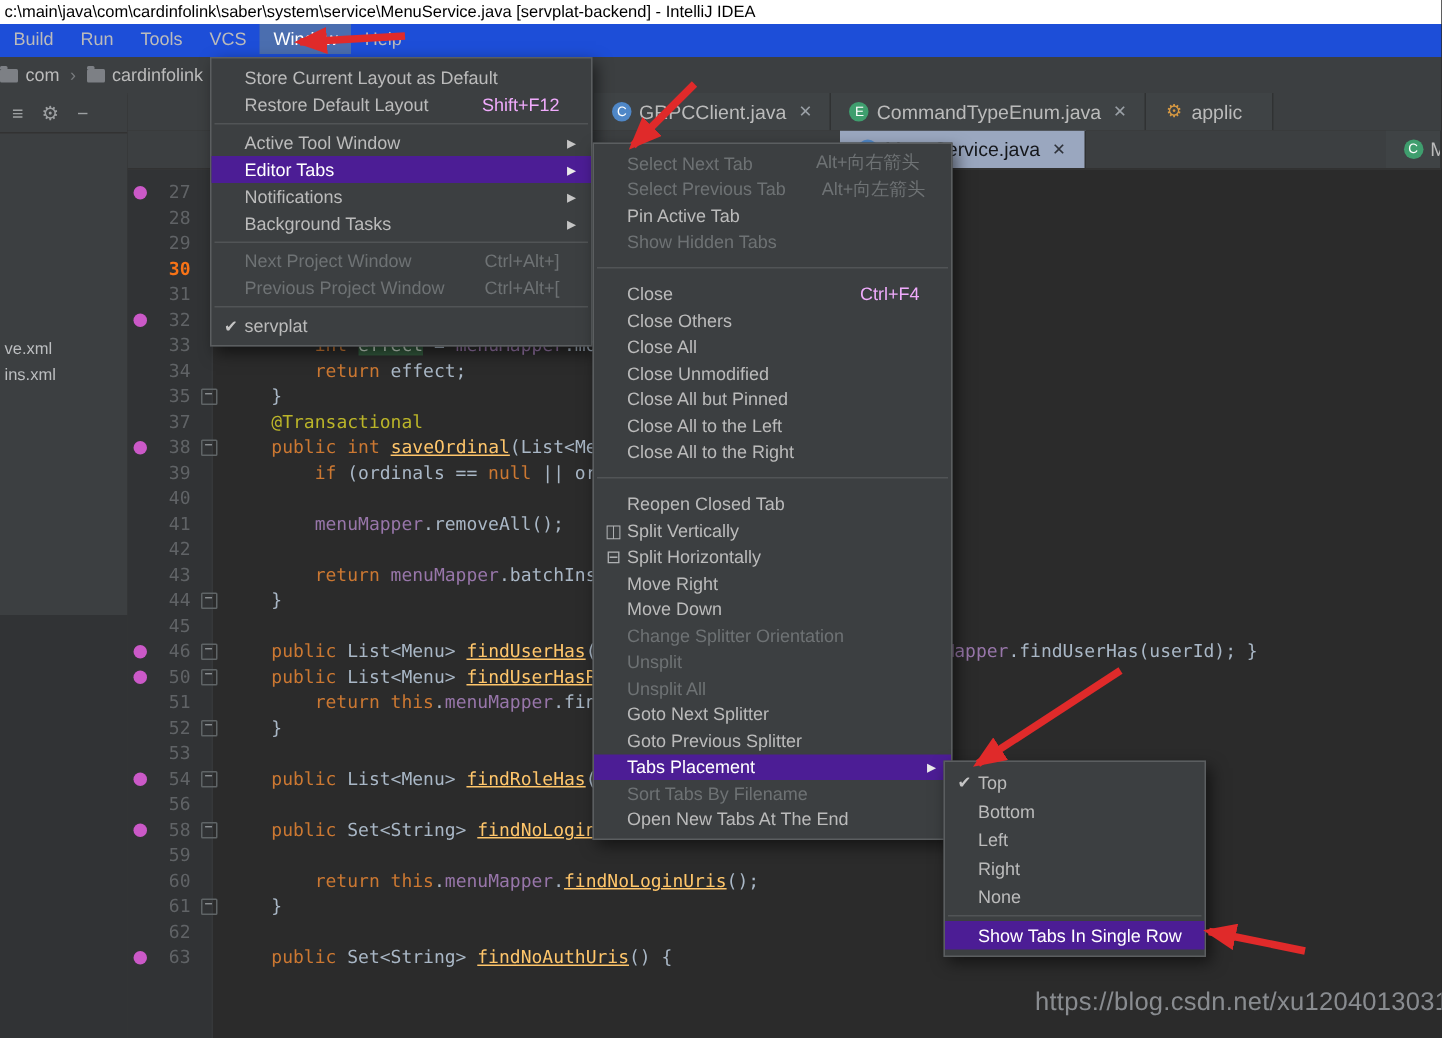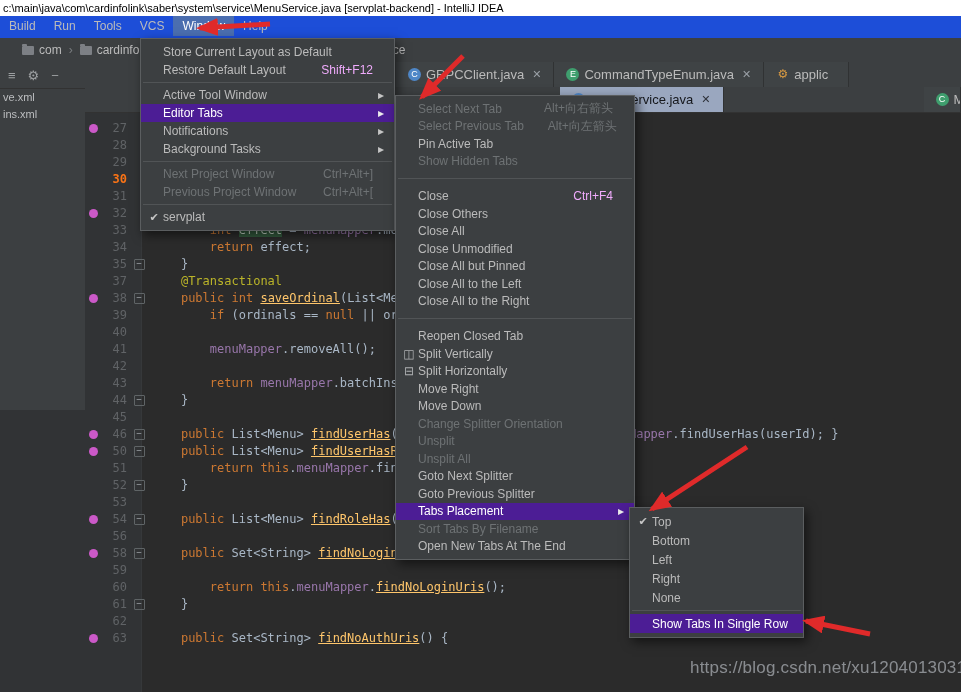--- a/index.html
+++ b/index.html
@@ -11,21 +11,21 @@
             font-size:11px;line-height:16px;padding-left:3px;white-space:nowrap;z-index:2}
 
   
   .menubar{position:absolute;left:0;top:16px;right:0;height:22px;background:#1d4ed8;display:flex;
            align-items:flex-start;color:#bbbbbb;font-size:12px;z-index:2}
   .mb-item{padding:3px 9px;cursor:default}
   .mb-item.act{background:#4b6eaf;color:#fff}
 
   
   .navbar{position:absolute;left:0;top:38px;right:0;height:24px;background:#3c3f41;display:flex;
-          align-items:center;padding-left:22px;font-size:12px;color:#bbbbbb;
+          align-items:center;font-size:12px;color:#bbbbbb;
           border-bottom:1px solid #323232;z-index:1;white-space:nowrap}
   .crumb{display:flex;align-items:center}
   .crumb .folder{display:none;width:12px;height:9px;background:#7d8085;margin-right:5px;
                  border-radius:1px;position:relative}
   .crumb .folder.show{display:inline-block}
   .crumb .folder::before{content:"";position:absolute;top:-2px;left:0;width:5px;height:2px;
                  background:#7d8085;border-radius:1px 1px 0 0}
   .crumb::after{content:"›";color:#797c7f;margin:0 7px}
   .crumb.last::after{content:"";margin:0}
 
@@ -48,21 +48,21 @@
   .tab-close{margin-left:8px;color:#9aa0a6;font-size:11px}
   .tab.active .tab-close{color:#2e323a}
   .tab-close.show::before{content:"✕"}
 
   
   .project-panel{position:absolute;left:0;top:62px;width:85px;bottom:0;background:#3c3f41;z-index:1}
   .pp-toolbar{height:26px;display:flex;align-items:center;gap:12px;padding-left:8px;color:#9da0a2;
               font-size:13px;border-bottom:1px solid #323232}
   .pp-icon{cursor:default}
   .pp-dark{position:absolute;left:0;top:348px;right:0;bottom:0;background:#313335}
-  .pp-files{font-size:11px;color:#bcbec0}
+  .pp-files{margin-top:136px;font-size:11px;color:#bcbec0}
   .pp-file{height:17px;line-height:17px;padding-left:3px;white-space:nowrap}
 
   
   .editor{position:absolute;left:85px;top:112px;right:0;bottom:0;background:#2b2b2b;z-index:0;
           padding-top:8px}
   .gutter-bg{position:absolute;left:0;top:0;bottom:0;width:56px;background:#313335;
              border-right:1px solid #36383a}
   .code-area{position:relative}
   .cl{display:flex;height:17px;align-items:center;font-family:"DejaVu Sans Mono",monospace;
       font-size:12px}

